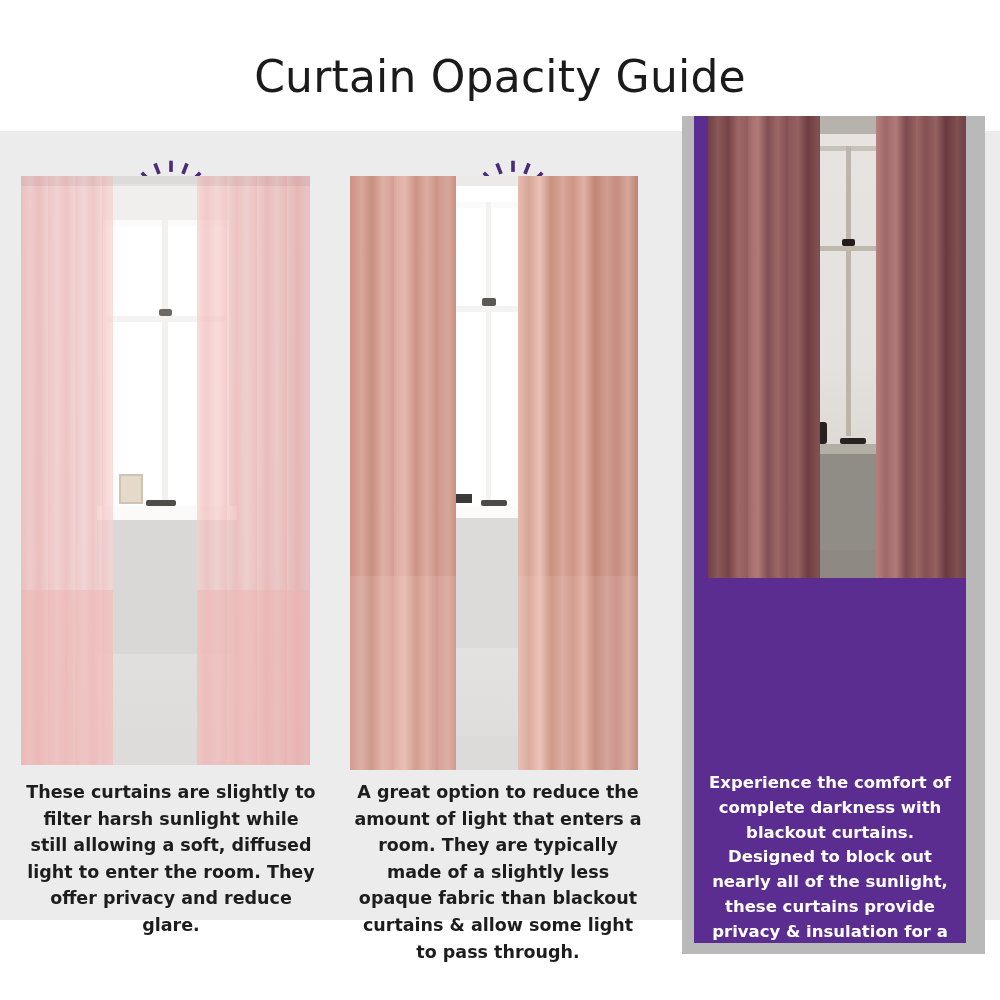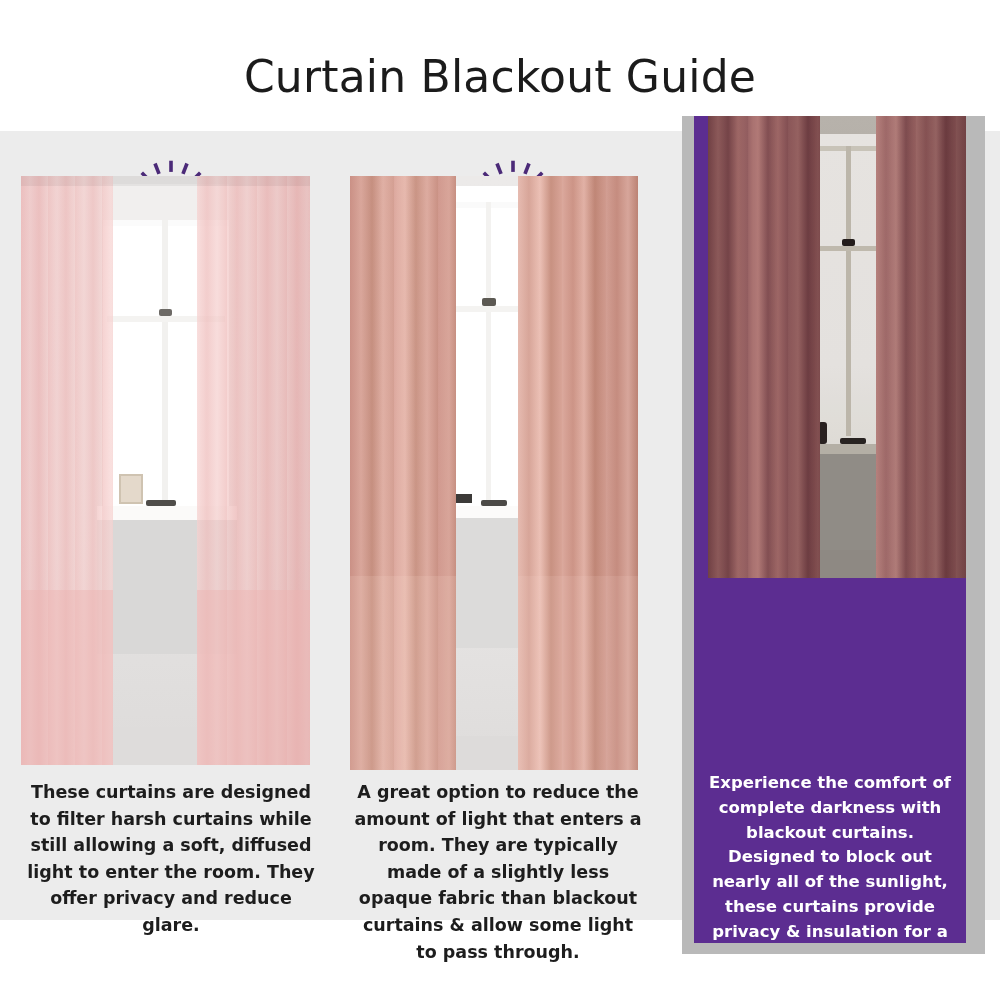--- a/index.html
+++ b/index.html
@@ -147,21 +147,21 @@
     font-weight: bold;
     color: #ffffff;
     font-family: "DejaVu Sans", sans-serif;
   }
 </style>
 </head>
 <body>
 
 <div class="gray-band"></div>
 
-<h1 class="page-title">Curtain Blackout Guide</h1>
+<h1 class="page-title">Curtain Opacity Guide</h1>
 
 <div class="col col-sheer">
 
   <div class="icon-wrap">
     <svg width="86" height="86" viewBox="0 0 100 100" aria-hidden="true">
       <g stroke="#4b2a78" stroke-width="4.2" stroke-linecap="butt">
         <line x1="50" y1="2" x2="50" y2="15"></line>
         <line x1="50" y1="85" x2="50" y2="98"></line>
         <line x1="2" y1="50" x2="15" y2="50"></line>
         <line x1="85" y1="50" x2="98" y2="50"></line>
@@ -226,21 +226,21 @@
         opacity:0.95;"></div>
     <div class="curtain" style="left:176px;width:113px;background:linear-gradient(90deg,#f6d2d0 0%,#f0bfbd 50%,#e3a8a6 100%);opacity:0.52;"></div>
 
     <div style="position:absolute;left:0;top:414px;width:92px;height:175px;background:rgba(238,180,178,0.45);"></div>
     <div style="position:absolute;left:176px;top:414px;width:113px;height:175px;background:rgba(238,180,178,0.45);"></div>
 
     <div style="position:absolute;left:0;top:0;width:100%;height:10px;background:rgba(0,0,0,0.05);"></div>
   </div>
 </div>
 
-<div class="desc desc-sheer">These curtains are designed to filter harsh curtains while still allowing a soft, diffused light to enter the room. They offer privacy and reduce glare.</div>
+<div class="desc desc-sheer">These curtains are slightly to filter harsh sunlight while still allowing a soft, diffused light to enter the room. They offer privacy and reduce glare.</div>
 
 <div class="col col-room">
 
   <div class="icon-wrap">
     <svg width="86" height="86" viewBox="0 0 100 100" aria-hidden="true">
       <g stroke="#4b2a78" stroke-width="4.2" stroke-linecap="butt">
         <line x1="50" y1="2" x2="50" y2="15"></line>
         <line x1="50" y1="85" x2="50" y2="98"></line>
         <line x1="2" y1="50" x2="15" y2="50"></line>
         <line x1="85" y1="50" x2="98" y2="50"></line>

